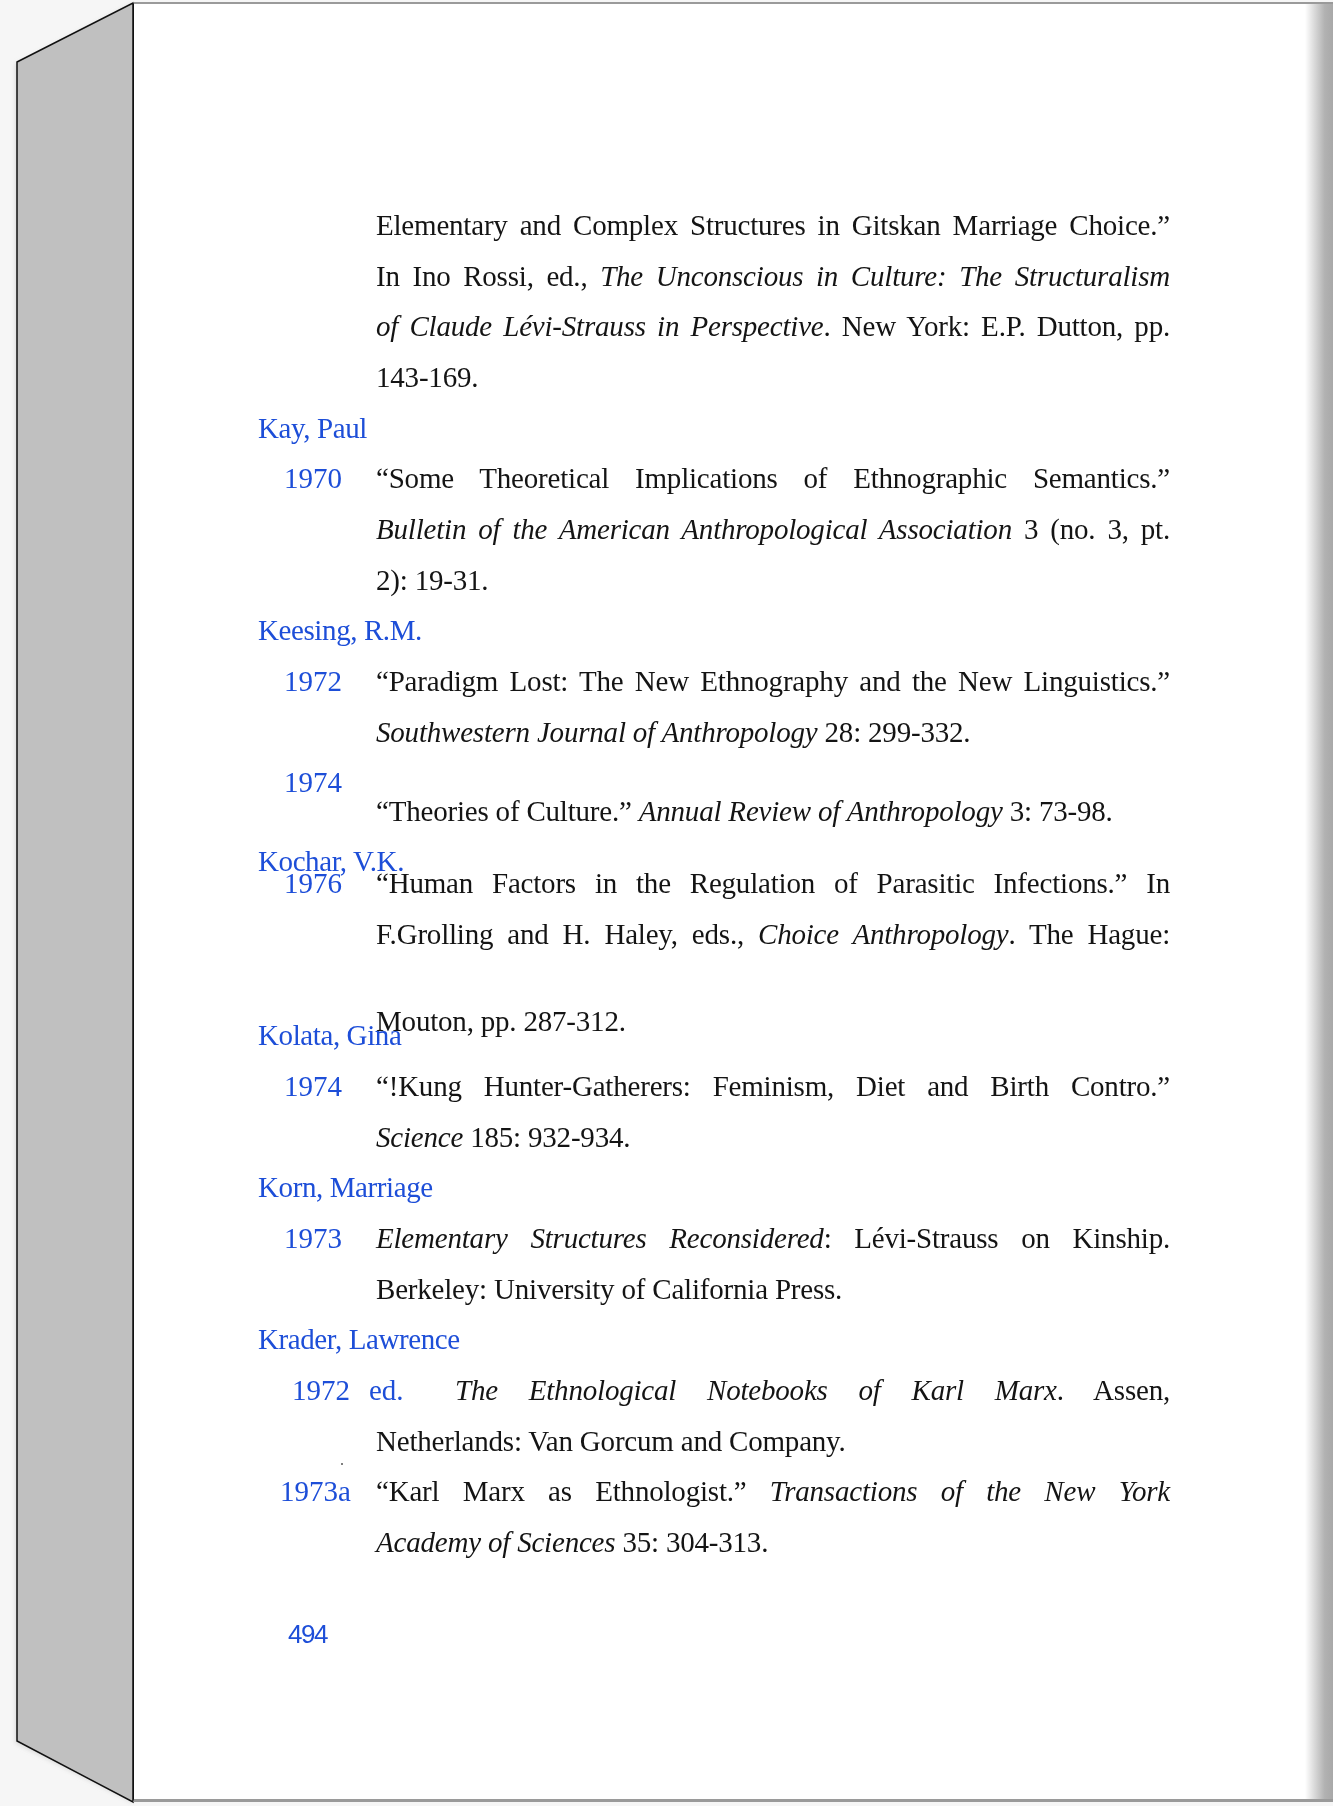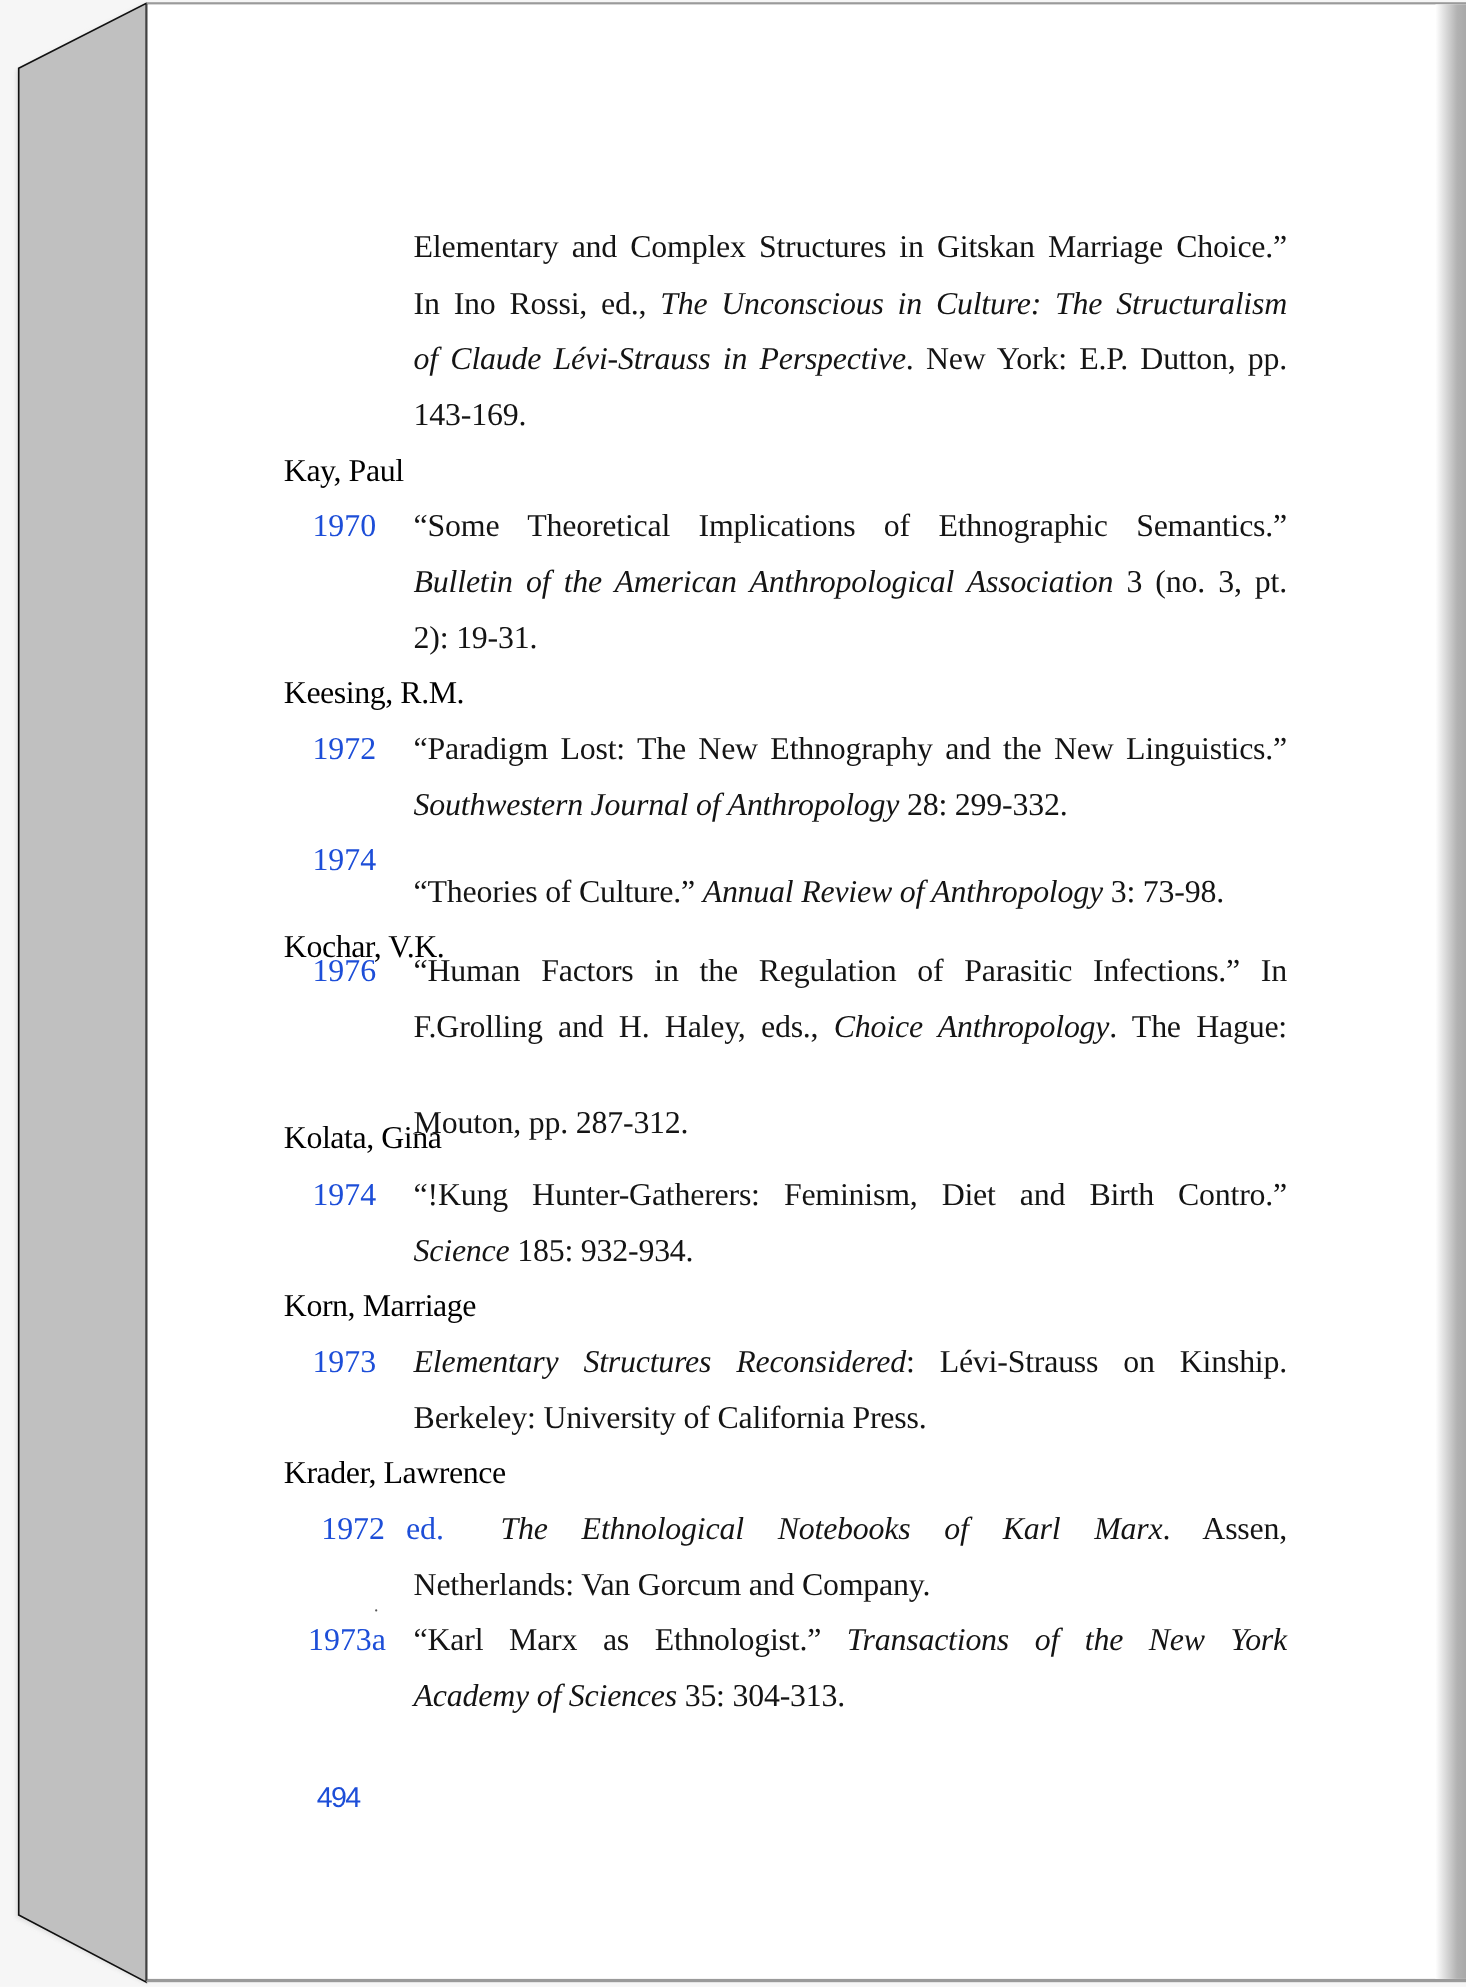--- a/index.html
+++ b/index.html
@@ -62,21 +62,21 @@
     font-size: 29px;
     line-height: 34px;
     color: #1d4ed8;
     white-space: nowrap;
   }
   .author {
     position: absolute;
     font-family: "Liberation Serif", "DejaVu Serif", serif;
     font-size: 29px;
     line-height: 34px;
-    color: #000000;
+    color: #1d4ed8;
     white-space: nowrap;
     letter-spacing: -0.4px;
   }
   .page-number {
     position: absolute;
     left: 288px;
     top: 1619px;
     font-family: "Liberation Sans", "DejaVu Sans", sans-serif;
     font-size: 26px;
     line-height: 30px;

